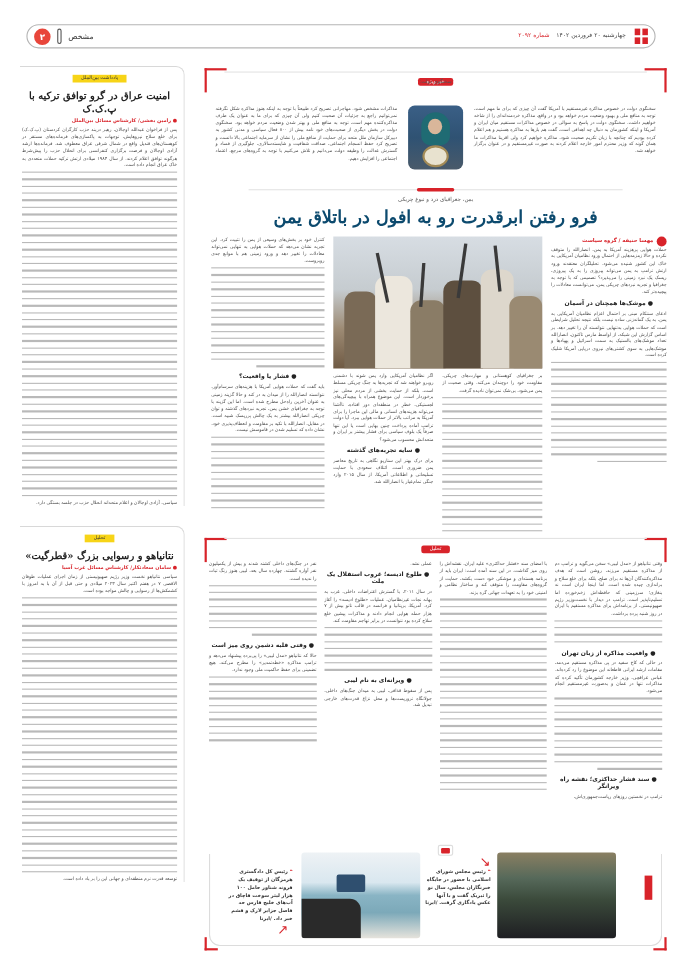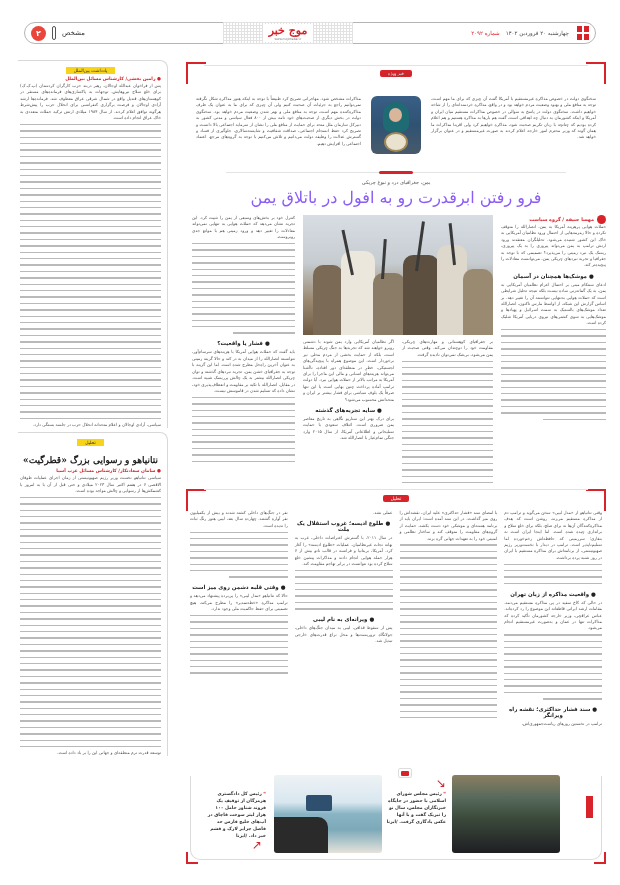--- a/index.html
+++ b/index.html
@@ -68,21 +68,21 @@
   }
   .sec1-photo .hijab { position: absolute; left: 12px; top: 6px; width: 26px; height: 30px; border-radius: 13px 13px 8px 8px; background: #1f6b73; }
   .sec1-photo .face { position: absolute; left: 18px; top: 12px; width: 13px; height: 14px; border-radius: 50%; background: #d9b69a; }
   .sec1-photo .emblem { position: absolute; left: 13px; top: 36px; width: 24px; height: 20px; border-radius: 50%; background: #e8e2cf; border: 2px solid #a28a56; }
 
   .sec-sep { height: 1px; background: #e3e3e3; margin: 0 40px; position: relative; }
   .sec-sep::after { content: ""; position: absolute; left: 50%; top: -1px; width: 34px; margin-left: -17px; height: 3px; background: #d8232a; border-radius: 2px; }
 
   .sec2 { position: relative; height: 300px; margin-top: 6px; }
   .sec2-kicker { text-align: center; font-size: 5px; color: #555; margin-top: 0px; }
-  .sec2-title { text-align: center; font-family: "DejaVu Serif", serif; font-weight: normal; font-size: 16px; color: #8b5cf6; margin-top: 3px; letter-spacing: 0; }
+  .sec2-title { text-align: center; font-family: "DejaVu Serif", serif; font-weight: bold; font-size: 16px; color: #0c4a6e; margin-top: 3px; letter-spacing: 0; }
   .sec2-body { position: absolute; top: 36px; left: 0; right: 0; display: flex; gap: 8px; }
   .sec2-right { width: 105px; }
   .sec2-center { width: 190px; }
   .sec2-left { width: 103px; }
   .sec2-author { display: flex; align-items: center; gap: 3px; font-size: 4.8px; color: #d8232a; font-weight: bold; }
   .sec2-author-icon { width: 9px; height: 9px; border-radius: 50%; background: #d8232a; }
   .yemen-photo {
     width: 190px; height: 120px; position: relative; overflow: hidden;
     background: linear-gradient(180deg, #d7dde3 0%, #c6ccd0 40%, #9d8b74 70%, #6f5a44 100%);
   }
@@ -114,36 +114,31 @@
   <div class="mh-right">
     <div class="mh-logo-icon">
       <span style="right:0;top:0"></span>
         <span style="right:7px;top:0"></span>
       <span style="right:0;top:8px"></span>
         <span style="right:7px;top:8px"></span>
     </div>
     <span class="mh-date">چهارشنبه ۲۰ فروردین ۱۴۰۲</span>
     <span class="mh-issue">شماره ۲۰۹۲</span>
   </div>
-  <div class="mh-center">
-    <div class="mh-brand">
-      <div class="mh-brand-name">موج خبر</div>
-      <div class="mh-brand-url">www.mojkhabar.ir</div>
-    </div>
-  </div>
   <div class="mh-left">
     <span class="mh-section">مشخص</span>
     <span class="mh-divider-icon"></span>
     <span class="mh-page-num">۲</span>
   </div>
 </header>
 
 <aside class="sidebar">
   <article class="sb-box">
     <div class="sb-tag-wrap"><span class="yellow-tag">یادداشت بین‌الملل</span></div>
+    <h2 class="sb-title">امنیت عراق در گرو توافق ترکیه با پ.ک.ک</h2>
     <div class="sb-author">● رامین بخشی/ کارشناس مسائل بین‌الملل</div>
     <p class="col-text">پس از فراخوان عبدالله اوجالان، رهبر دربند حزب کارگران کردستان (پ.ک.ک) برای خلع سلاح نیروهایش، توجهات به پاکسازی‌های فرمانده‌های مستقر در کوهستان‌های قندیل واقع در شمال شرقی عراق معطوف شد. فرمانده‌ها ارشد آزادی اوجالان و فرصت برگزاری کنفرانسی برای انحلال حزب را پیش‌شرط هرگونه توافق اعلام کردند. از سال ۱۹۸۴ میلادی ارتش ترکیه حملات متعددی به خاک عراق انجام داده است.</p>
     <div>
       <span class="filler"></span>
         <span class="filler"></span>
         <span class="filler"></span>
         <span class="filler"></span>
       <span class="filler"></span>
         <span class="filler"></span>
         <span class="filler"></span>
@@ -184,21 +179,21 @@
         <span class="filler"></span>
         <span class="filler"></span>
         <span class="filler"></span>
       <span class="filler"></span>
         <span class="filler"></span>
         <span class="filler"></span>
     </div>
     <p class="col-text">سیاسی، آزادی اوجالان و اعلام متحدانه انحلال حزب در جلسه‌ بستگی دارد.</p>
   </article>
 
-  <article class="sb-box" style="margin-top:4px">
+  <article class="sb-box" style="margin-top:18px">
     <div class="sb-tag-wrap"><span class="yellow-tag">تحلیل</span></div>
     <h2 class="sb-title">نتانیاهو و رسوایی بزرگ «قطرگیت»</h2>
     <div class="sb-author">● سامان سعادتکار/ کارشناس مسائل غرب آسیا</div>
     <p class="col-text">سیاسی نتانیاهو نخست وزیر رژیم صهیونیستی از زمان اجرای عملیات طوفان الاقصی ۷ در هفتم اکتبر سال ۲۰۲۳ میلادی و حتی قبل از آن با به امروز با کشمکش‌ها از رسوایی و چالش مواجه بوده است.</p>
     <div>
       <span class="filler"></span>
         <span class="filler"></span>
         <span class="filler"></span>
         <span class="filler"></span>
       <span class="filler"></span>

